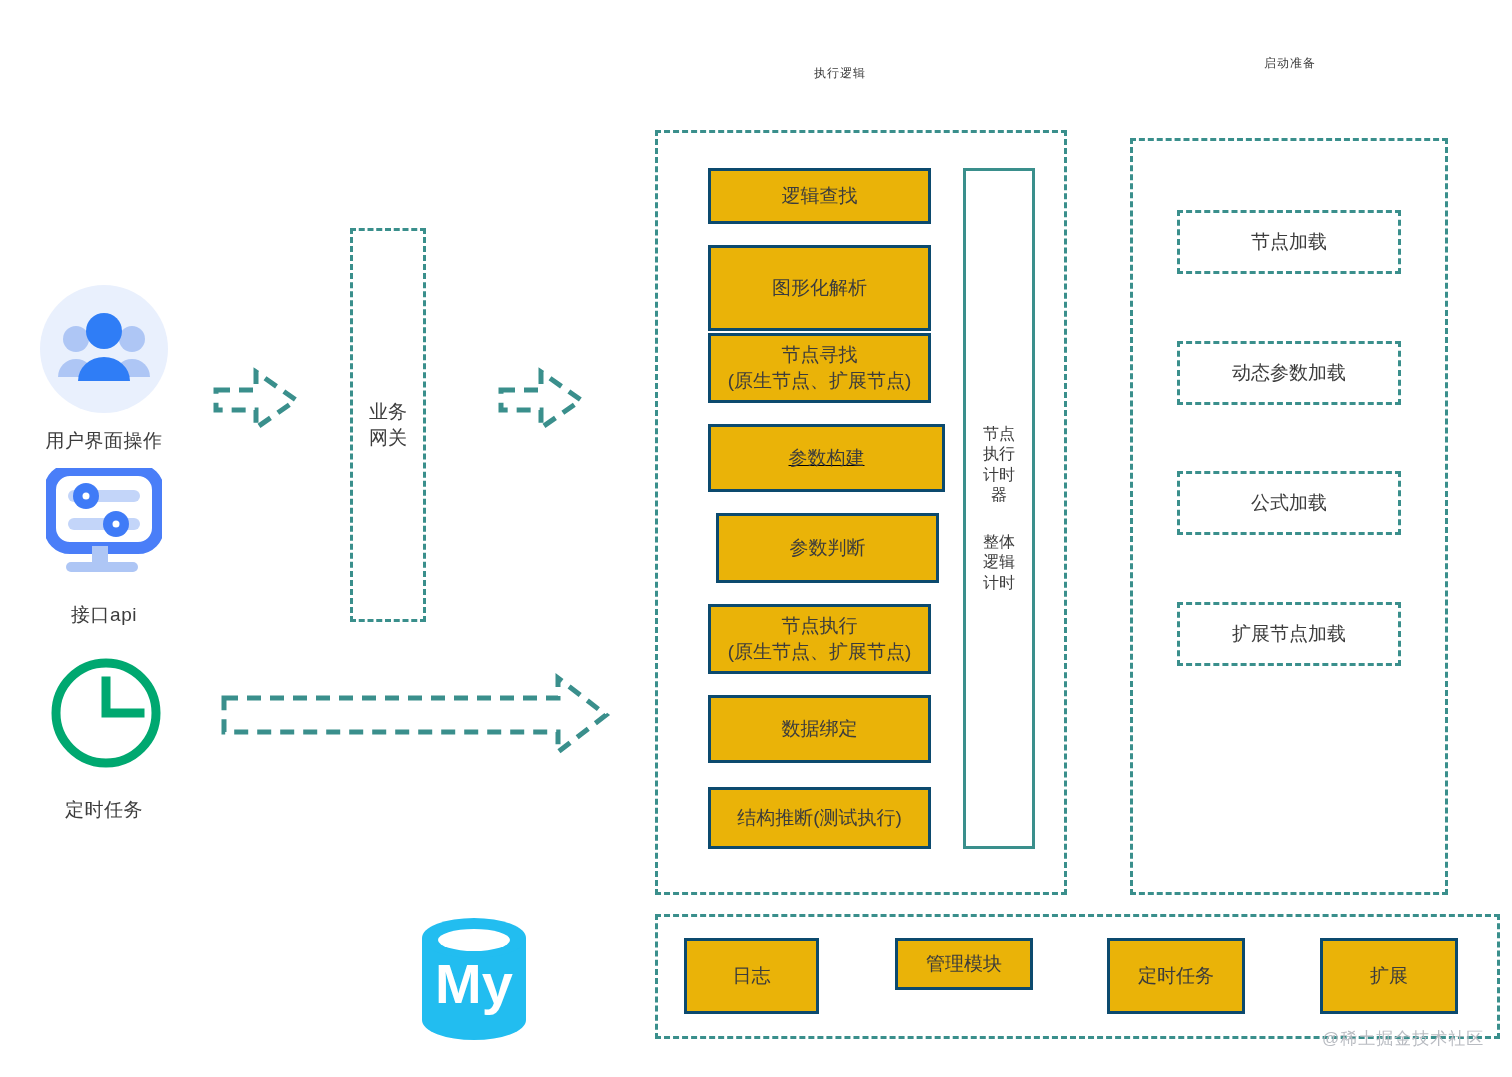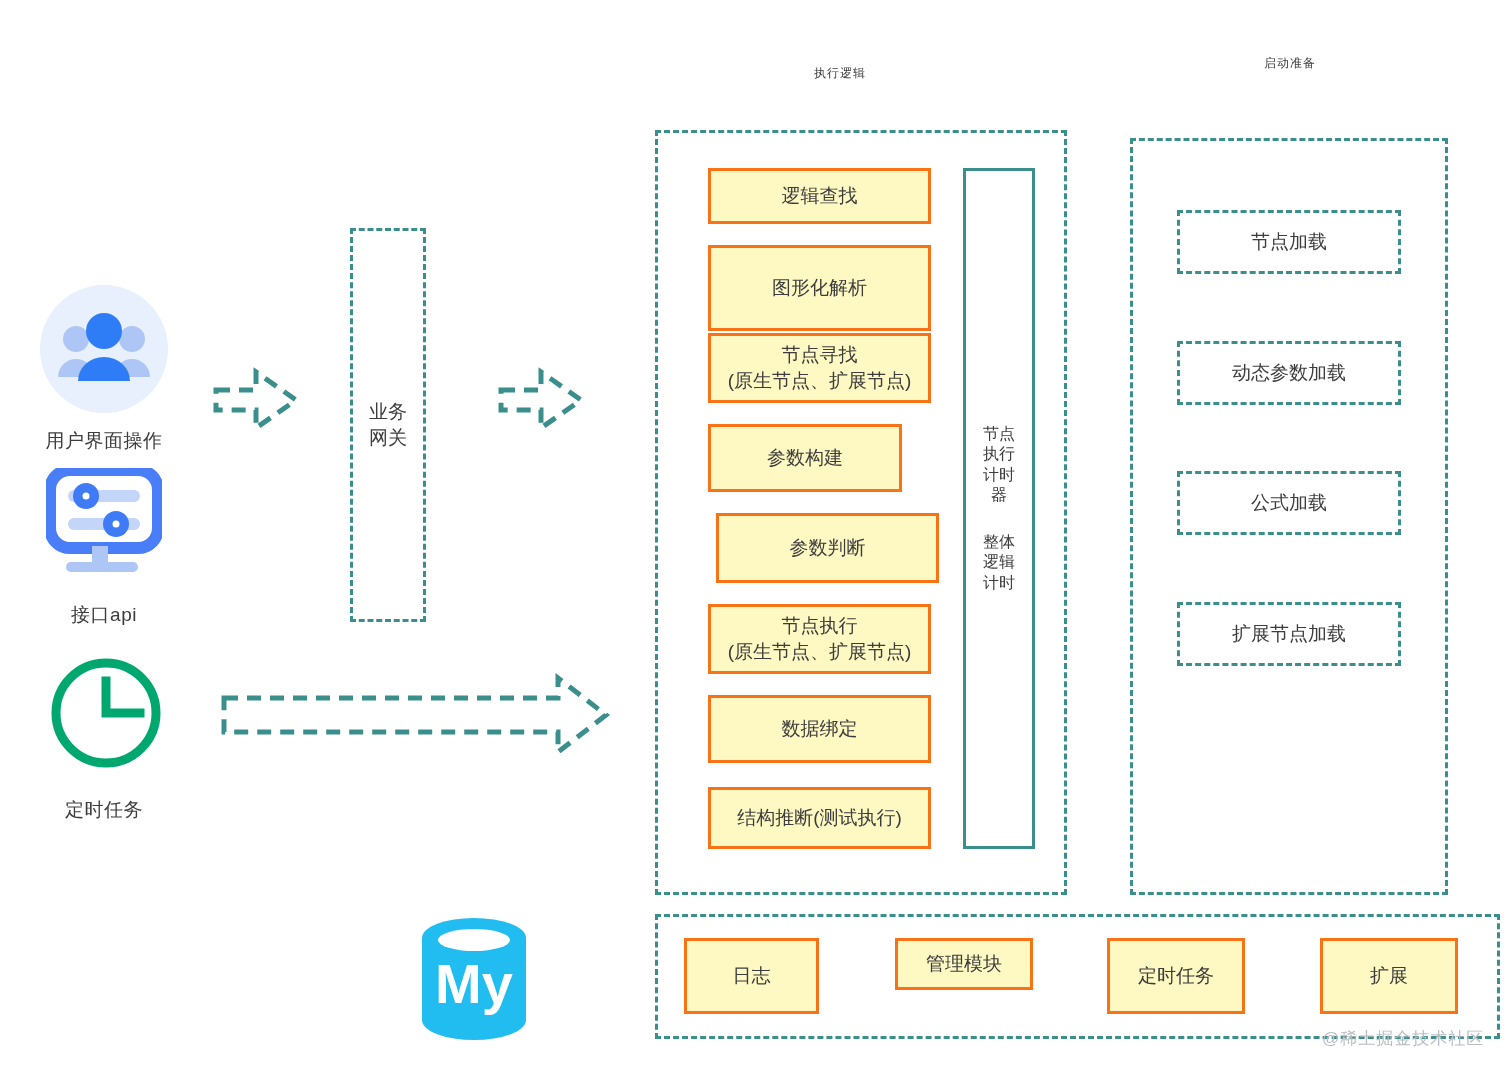--- a/index.html
+++ b/index.html
@@ -20,22 +20,22 @@
   .abs { position: absolute; }
   .section-title {
     color: #3c3c3c;
     font-size: 12px;
     text-align: center;
     letter-spacing: 1px;
   }
 
   
   .solid-box {
-    border: 3px solid #f97316;
-    background: #fef9c3;
+    border: 3px solid #0c4a6e;
+    background: #eab308;
     display: flex;
     align-items: center;
     justify-content: center;
     box-sizing: border-box;
   }
   .solid-box .t {
     color: #3c3c3c;
     font-size: 19px;
     text-align: center;
     line-height: 1.35;
@@ -180,21 +180,21 @@
   <div class="abs solid-box" style="left:708px; top:168px; width:223px; height:56px;">
     <div class="t">逻辑查找</div>
   </div>
   <div class="abs solid-box" style="left:708px; top:245px; width:223px; height:86px;">
     <div class="t">图形化解析</div>
   </div>
   <div class="abs solid-box" style="left:708px; top:333px; width:223px; height:70px;">
     <div class="t">节点寻找
 (原生节点、扩展节点)</div>
   </div>
-  <div class="abs solid-box" style="left:708px; top:424px; width:194px; height:68px;">
+  <div class="abs solid-box" style="left:708px; top:424px; width:237px; height:68px;text-decoration:underline;">
     <div class="t">参数构建</div>
   </div>
   <div class="abs solid-box" style="left:708px; top:513px; width:223px; height:70px;margin-left:8px;">
     <div class="t">参数判断</div>
   </div>
   <div class="abs solid-box" style="left:708px; top:604px; width:223px; height:70px;">
     <div class="t">节点执行
 (原生节点、扩展节点)</div>
   </div>
   <div class="abs solid-box" style="left:708px; top:695px; width:223px; height:68px;">

